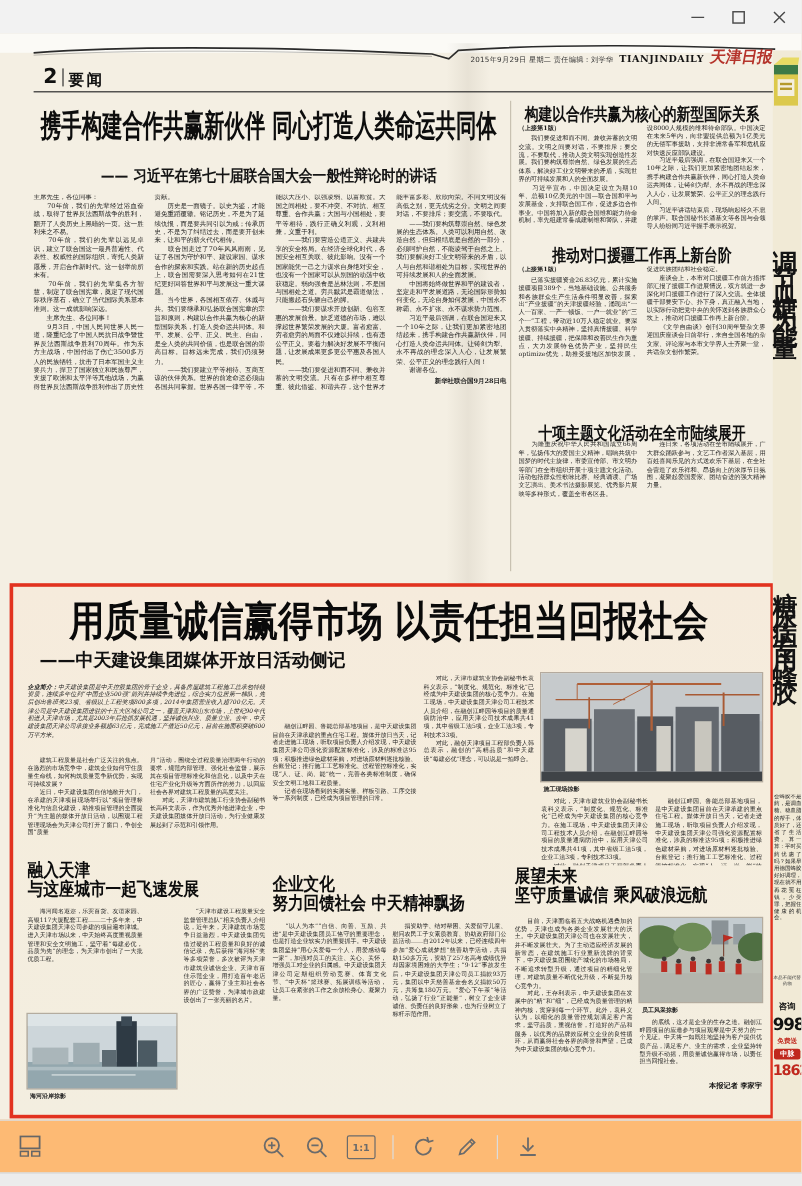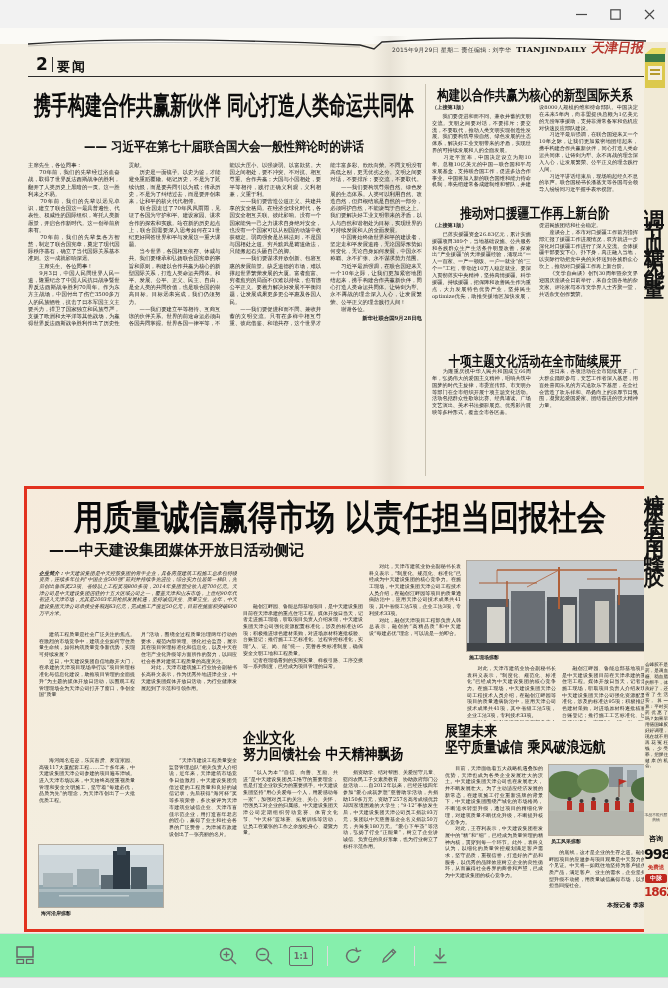--- a/index.html
+++ b/index.html
@@ -29,21 +29,21 @@
   .lead-body{position:absolute;left:28px;top:134px;width:394px;height:314px;column-count:4;column-gap:9px;overflow:hidden;}
   .tiny{font-size:5.4px;line-height:1.33;color:#1c1c1c;text-align:justify;white-space:pre-line;font-family:"DejaVu Serif","Liberation Serif",serif;}
   .credit{font-size:5.4px;font-weight:bold;text-align:right;margin-top:2px;}
   .vline{position:absolute;left:425px;top:56px;width:1px;height:392px;background:#c8c1b1;}
   
   .rhead{position:absolute;width:206px;left:432px;text-align:center;font-size:11.5px;font-weight:900;color:#0f0f0f;transform:scale(1,1.25);transform-origin:top center;white-space:nowrap;font-family:"DejaVu Serif","Liberation Serif",serif;}
   .rbody{position:absolute;left:432px;width:206px;column-count:2;column-gap:8px;overflow:hidden;}
   .contline{font-size:5.6px;font-weight:bold;text-align:center;margin-bottom:2px;}
   .t52{font-size:5.2px;line-height:1.32;color:#1d1d1d;text-align:justify;white-space:pre-line;font-family:"DejaVu Serif","Liberation Serif",serif;}
   
-  .redbox{position:absolute;left:8px;top:458px;width:631px;height:440px;border:3px solid #e2321f;background:linear-gradient(180deg,#f6ebdc 0%,#f5eddd 40%,#f3eee0 100%);margin-left:16px;}
+  .redbox{position:absolute;left:8px;top:458px;width:631px;height:440px;border:3px solid #e2321f;background:linear-gradient(180deg,#f6ebdc 0%,#f5eddd 40%,#f3eee0 100%);}
   .redbox .inner{position:absolute;inset:0;}
   .f-head{position:absolute;left:8px;top:6px;width:610px;text-align:center;font-family:"DejaVu Serif","Liberation Serif",serif;font-size:29px;font-weight:900;color:#0a0a0a;transform:scale(1,1.18);transform-origin:top center;white-space:nowrap;}
   .f-sub{position:absolute;left:22px;top:52px;font-size:15px;font-weight:800;color:#111;}
   .fblock{position:absolute;overflow:hidden;}
   .t50{font-size:5px;line-height:1.34;color:#1d1d1d;text-align:justify;white-space:pre-line;font-family:"DejaVu Serif","Liberation Serif",serif;}
   .intro-i{font-style:italic;}
   .intro-i .lbl{font-weight:bold;}
   .seckicker{font-size:13px;font-weight:900;color:#0c0c0c;line-height:1.25;white-space:nowrap;font-family:"DejaVu Serif","Liberation Serif",serif;transform:scale(1,1.15);transform-origin:top left;}
   .photo{position:absolute;box-shadow:0 0 0 1px rgba(60,50,40,.35);}
   .caption{position:absolute;font-size:5px;font-weight:bold;color:#222;}
@@ -54,21 +54,21 @@
   .ad-v1{position:absolute;left:0;top:54px;height:276px;font-size:21px;letter-spacing:12px;}
   .ad-v2{position:absolute;left:0;top:338px;height:276px;font-size:21px;letter-spacing:12px;}
   .ad-small{position:absolute;left:1px;top:620px;width:23px;height:168px;font-size:4.6px;line-height:1.3;color:#222;text-align:justify;overflow:hidden;white-space:pre-line;}
   .ad-consult{position:absolute;left:0;top:792px;width:24px;text-align:center;font-size:7px;font-weight:900;color:#111;}
   .ad-phone1{position:absolute;left:0;top:804px;width:24px;text-align:center;font-size:14px;font-weight:900;color:#111;letter-spacing:-1px;}
   .ad-free{position:absolute;left:0;top:822px;width:24px;text-align:center;font-size:5.5px;font-weight:bold;color:#c0281e;}
   .ad-brand{position:absolute;left:1px;top:832px;width:22px;text-align:center;font-size:6px;font-weight:bold;color:#fff;background:#c0281e;border-radius:2px;}
   .ad-phone2{position:absolute;left:0;top:843px;width:24px;text-align:center;font-size:12px;font-weight:900;color:#c0281e;letter-spacing:-1px;}
   .ad-disc{position:absolute;left:0;top:770px;width:24px;text-align:center;font-size:3.8px;color:#444;}
   
-  .toolbar{position:absolute;left:0;top:933px;width:668px;height:44px;background:#86efac;border-top:1px solid #dcdcdc;}
+  .toolbar{position:absolute;left:0;top:933px;width:668px;height:44px;background:#fdba74;border-top:1px solid #dcdcdc;}
   .thumbicon{position:absolute;left:16px;top:12px;cursor:pointer;}
   .tools{position:absolute;left:0;top:0;width:668px;height:44px;display:flex;align-items:center;justify-content:center;gap:14px;}
   .tool{display:flex;align-items:center;justify-content:center;width:22px;height:22px;cursor:pointer;color:#6b6b6b;}
   .tdiv{width:1px;height:20px;background:#dcdcdc;}
   .onetool{width:22px;height:18px;border:1.5px solid #6b6b6b;border-radius:2px;display:flex;align-items:center;justify-content:center;font-size:8px;font-weight:bold;color:#6b6b6b;cursor:pointer;}
   .statusstrip{position:absolute;left:0;top:977px;width:668px;height:11px;background:#ececec;border-top:1px solid #d6d6d6;}
 </style>
 </head>
 <body>
 
@@ -166,20 +166,24 @@
         <div class="f-sub">——中天建设集团媒体开放日活动侧记</div>
 
         <div class="fblock t50 intro-i" style="left:12px;top:74px;width:198px;height:64px">
           <span class="lbl">企业简介：</span><span>中天建设集团是中天控股集团的骨干企业，具备房屋建筑工程施工总承包特级资质，连续多年位列“中国企业500强”前列并持续争先进位，综合实力位居第一梯队，先后创出鲁班奖23项、省级以上工程奖项800多项，2014年集团营业收入超700亿元。天津公司是中天建设集团进驻的十五大区域公司之一，覆盖天津和山东市场，上世纪90年代初进入天津市场，尤其是2003年后抢抓发展机遇，坚持诚信兴业、质量立业。去年，中天建设集团天津公司承接业务额超63亿元，完成施工产值近50亿元，目前在施面积突破600万平方米。</span>
         </div>
         <div class="fblock t50" style="left:12px;top:142px;width:96px;height:84px">　　建筑工程质量是社会广泛关注的焦点。在激烈的市场竞争中，建筑企业如何守住质量生命线，如何构筑质量竞争新优势，实现可持续发展？
 　　近日，中天建设集团自信地敞开大门，在承建的天津项目现场举行以“项目管理标准化与信息化建设，助推项目管理的全面提升”为主题的媒体开放日活动，以围观工程管理现场会为天津公司打开了窗口，争创全国“质量</div>
         <div class="fblock t50" style="left:114px;top:142px;width:96px;height:84px">月”活动，围绕全过程质量治理两年行动的要求，规范内部管理、强化社会监督，展示其在项目管理标准化和信息化，以及中天在住宅产业化升级等方面所作的努力，以回应社会各界对建筑工程质量的高度关注。
 　　对此，天津市建筑施工行业协会副秘书长高科文表示，作为优秀外地进津企业，中天建设集团媒体开放日活动，为行业健康发展起到了示范和引领作用。</div>
 
+        <div class="fblock" style="left:12px;top:228px">
+          <div class="seckicker">融入天津</div>
+          <div class="seckicker">与这座城市一起飞速发展</div>
+        </div>
         <div class="fblock t50" style="left:12px;top:268px;width:96px;height:84px">　　海河闻名遐迩，乐宾百货、友谊家园、高银117大厦配套工程……二十多年来，中天建设集团天津公司参建的项目遍布津城。进入天津市场以来，中天始终高度重视质量管理和安全文明施工，坚守着“每建必优，品质为先”的理念，为天津市创出了一大批优质工程。</div>
         <div class="fblock t50" style="left:142px;top:268px;width:68px;height:160px">　　“天津市建设工程质量安全监督管理总队”相关负责人介绍说，近年来，天津建筑市场竞争日益激烈，中天建设集团凭借过硬的工程质量和良好的诚信记录，先后获得“海河杯”奖等多项荣誉，多次被评为天津市建筑业诚信企业、天津市百佳示范企业，用打造百年老店的匠心，赢得了业主和社会各界的广泛赞誉，为津城市政建设创出了一张亮丽的名片。</div>
         <svg class="photo" style="left:12px;top:356px" width="124" height="62">
           <rect width="124" height="62" fill="#cdd6da"></rect>
           <rect y="0" width="124" height="10" fill="#dde4e6"></rect>
           <rect x="0" y="40" width="124" height="22" fill="#93a7ae"></rect>
           <rect x="4" y="28" width="30" height="14" fill="#aab6ba"></rect>
           <rect x="38" y="24" width="22" height="18" fill="#9fadb2"></rect>
           <rect x="74" y="6" width="17" height="38" fill="#2e3a44"></rect>
           <rect x="78" y="2" width="9" height="8" fill="#3c4a55"></rect>

